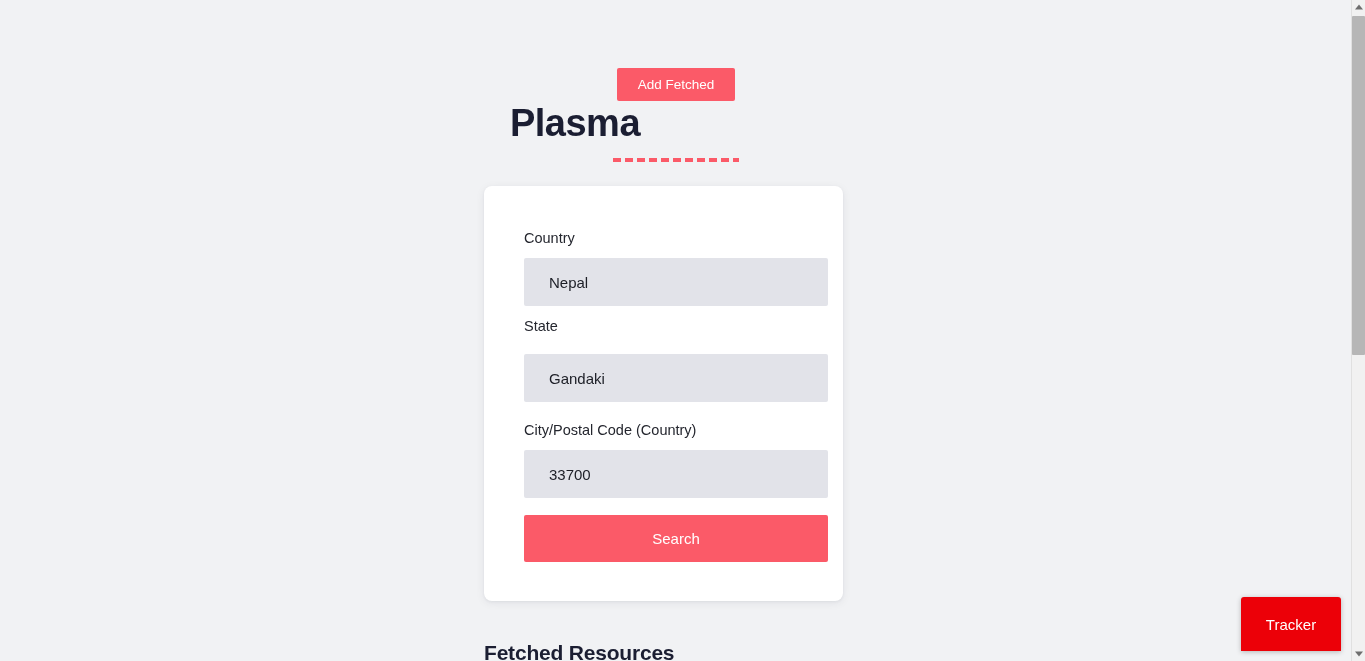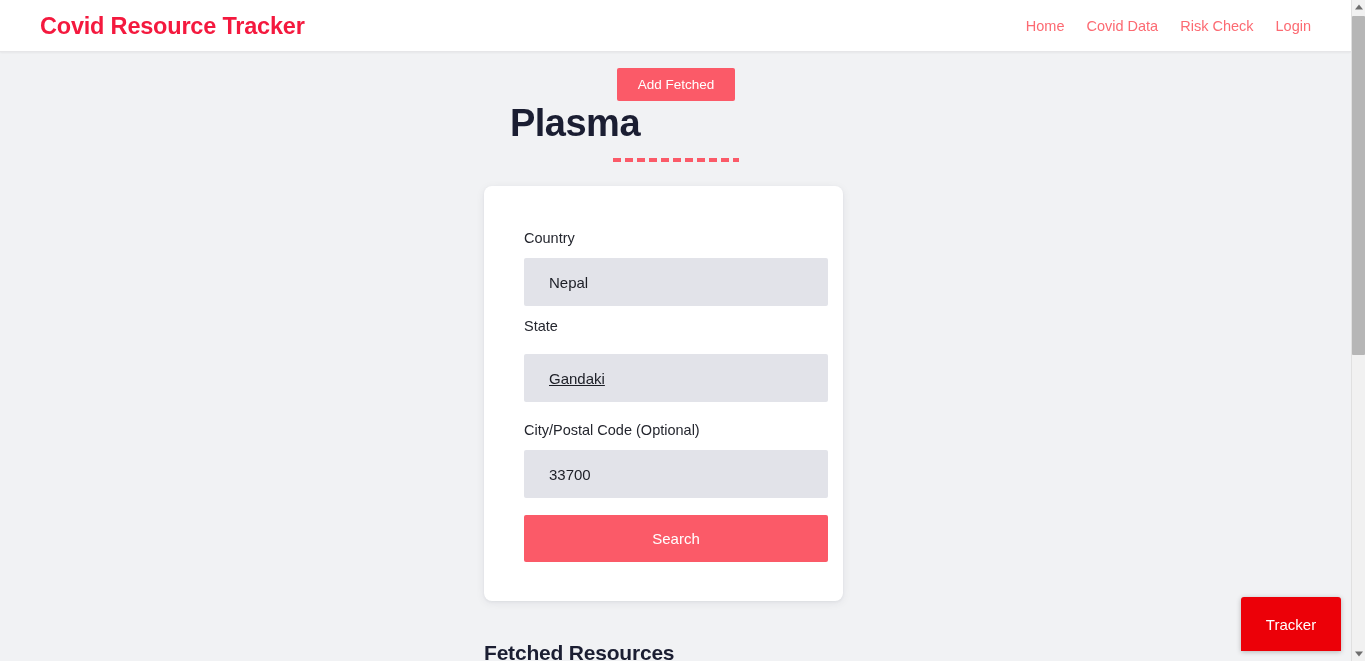--- a/index.html
+++ b/index.html
@@ -147,21 +147,21 @@
     border-radius: 2px;
     padding: 0 25px;
     font-family: "Liberation Sans", sans-serif;
     font-size: 15px;
     color: #1c1e26;
     outline: none;
   }
   #label-country { top: 44px; }
   #input-country { top: 72px; }
   #label-state   { top: 124px; margin-top: 8px; }
-  #input-state   { top: 168px; text-decoration: underline; }
+  #input-state   { top: 168px; }
   #label-city    { top: 236px; }
   #input-city    { top: 264px; }
 
   #search-button {
     position: absolute;
     left: 40px;
     top: 329px;
     width: 304px;
     height: 47px;
     background: #fb5a68;
@@ -250,45 +250,36 @@
     cursor: pointer;
   }
 </style>
 </head>
 <body>
 
 <div id="page">
 
   <div id="viewport">
 
-    <div id="navbar">
-      <div id="brand">Covid Resource Tracker</div>
-      <div id="navlinks">
-        <a class="navlink">Home</a>
-        <a class="navlink">Covid Data</a>
-        <a class="navlink">Risk Check</a>
-        <a class="navlink">Login</a>
-      </div>
-    </div>
 
     <button id="add-resource">Add Fetched</button>
 
     <div id="title-wrap">
       <span id="page-title">Plasma</span>
     </div>
     <div id="title-dashes"></div>
 
     <div id="form-card">
       <div class="field-label" id="label-country">Country</div>
       <input class="field-input" id="input-country" type="text" value="Nepal" style="">
 
       <div class="field-label" id="label-state">State</div>
       <input class="field-input" id="input-state" type="text" value="Gandaki" style="">
 
-      <div class="field-label" id="label-city">City/Postal Code (Optional)</div>
+      <div class="field-label" id="label-city">City/Postal Code (Country)</div>
       <input class="field-input" id="input-city" type="text" value="33700" style="">
 
       <button id="search-button">Search</button>
     </div>
 
     <div id="fetched-heading">Fetched Resources</div>
 
     <button id="feedback-button">Tracker</button>
 
   </div>

